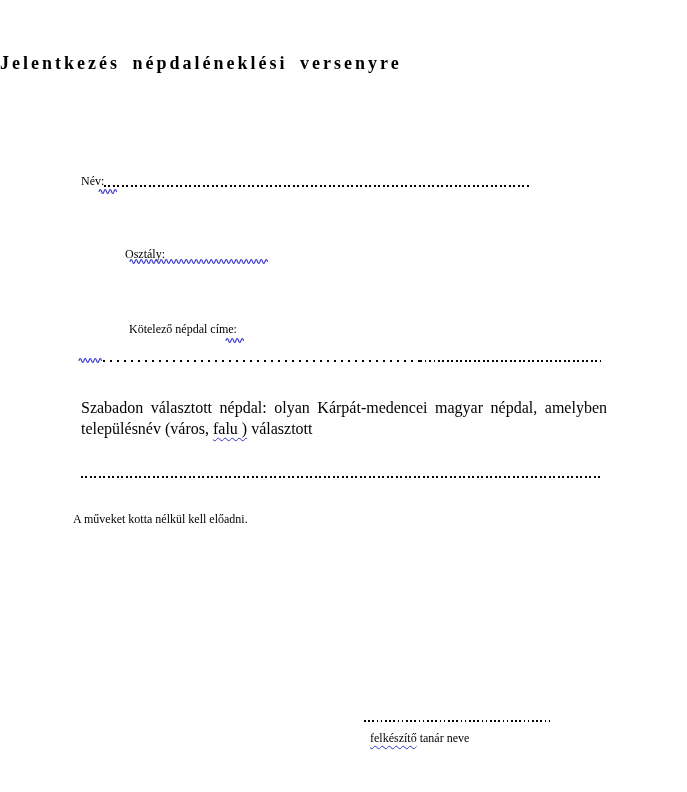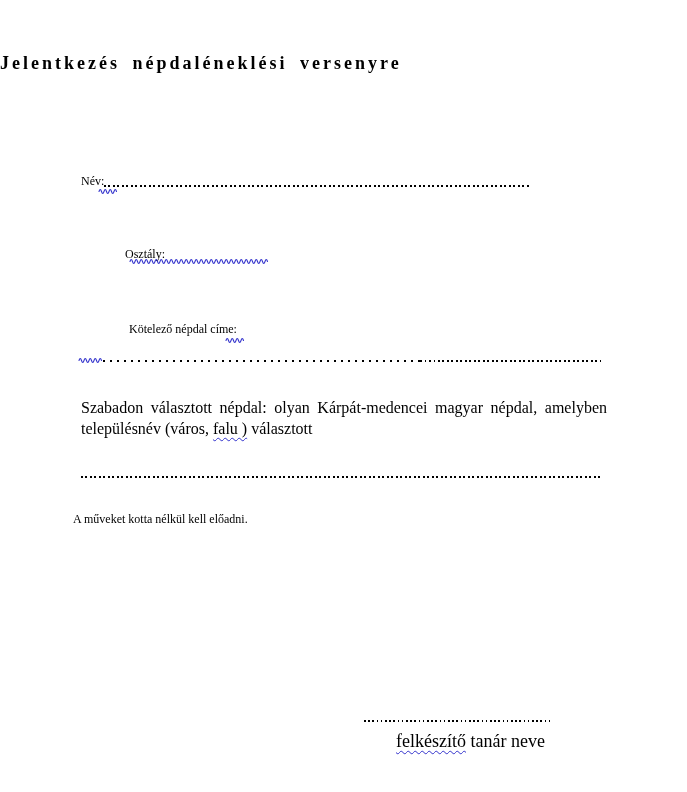--- a/index.html
+++ b/index.html
@@ -76,23 +76,23 @@
   }
   .flagged {
     text-decoration: underline;
     text-decoration-style: wavy;
     text-decoration-color: var(--spell);
     text-decoration-thickness: 1px;
     text-underline-offset: 3px;
   }
   .signature-caption {
     position: absolute;
-    left: 396px;
+    left: 370px;
     top: 731px;
-    font-size: 18px;
+    font-size: 12px;
     white-space: nowrap;
   }
 </style>
 </head>
 <body>
 
 <div class="page">
 
   <div class="doc-title">Jelentkezés népdaléneklési versenyre</div>
 

